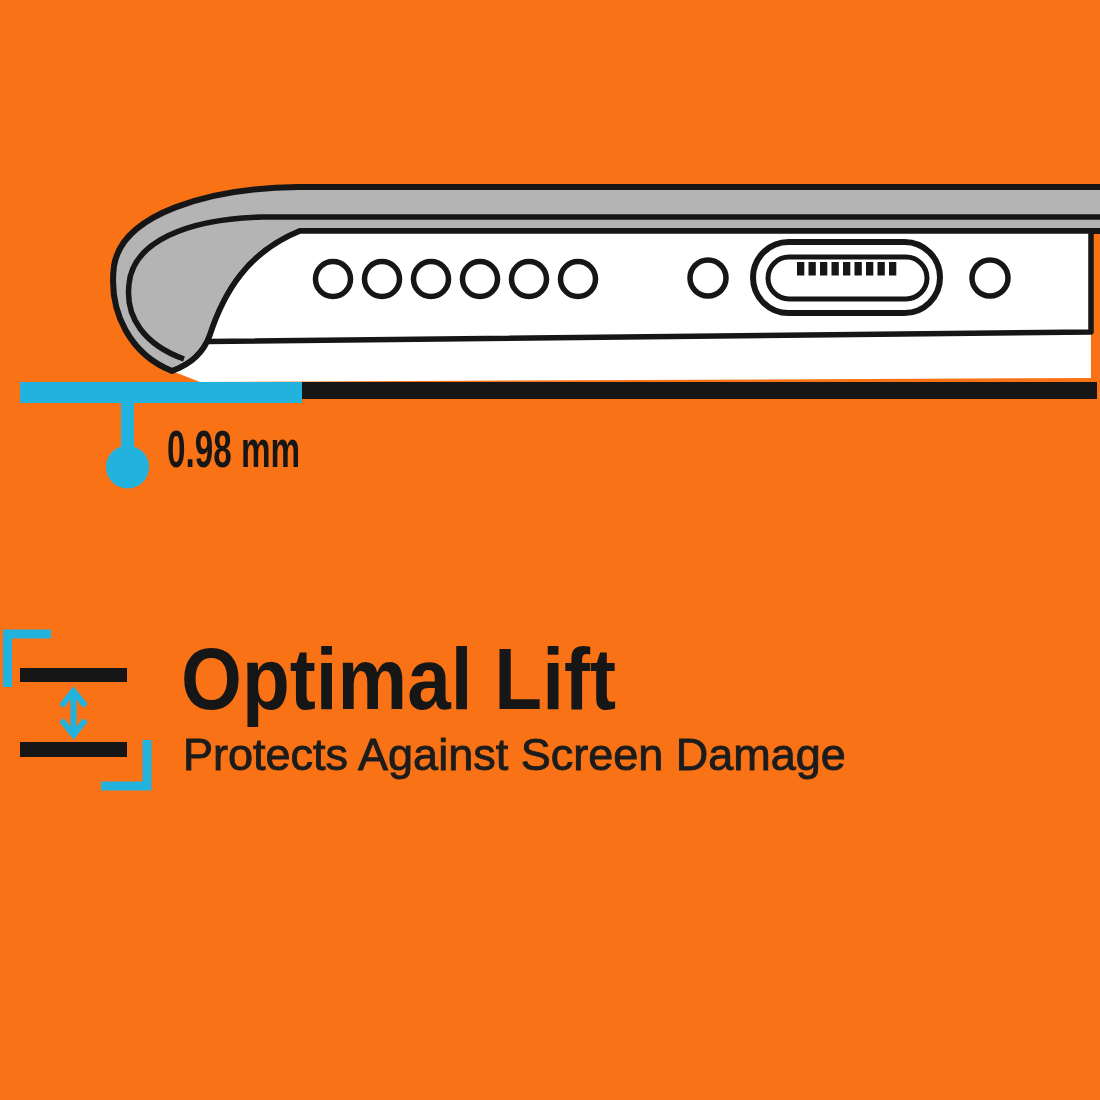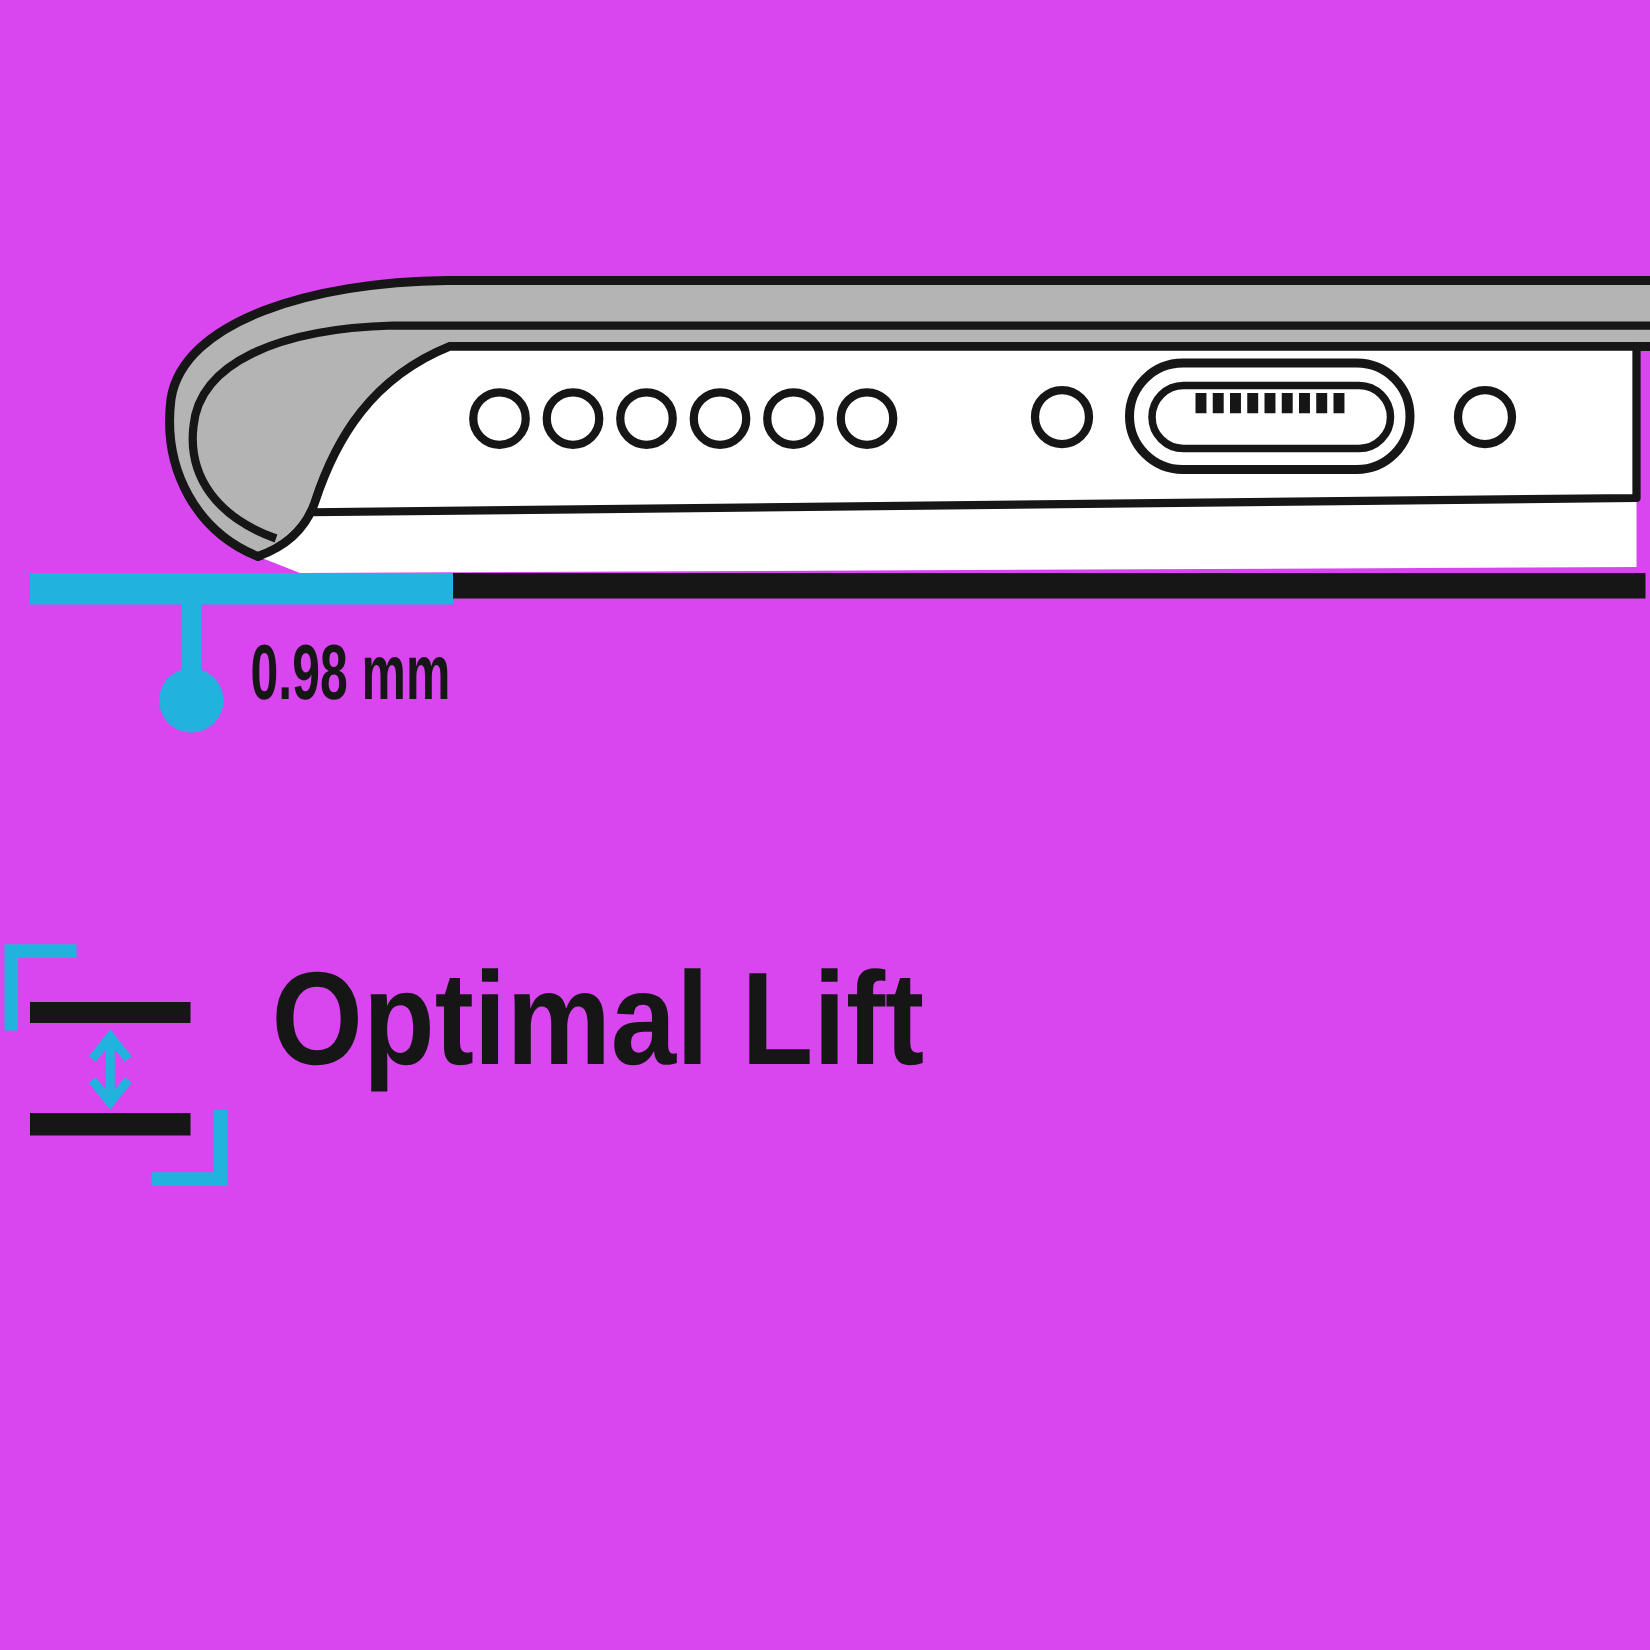--- a/index.html
+++ b/index.html
@@ -1,16 +1,16 @@
 <!DOCTYPE html>
 <html style="--accent: #22b2de;"><head>
 <meta charset="utf-8">
 <style>
   html,body{margin:0;padding:0;background:#fff;}
-  .canvas{position:relative;width:1100px;height:1100px;background:#d946ef;overflow:hidden;font-family:"Liberation Sans",sans-serif;}
+  .canvas{position:relative;width:1100px;height:1100px;background:#f97316;overflow:hidden;font-family:"Liberation Sans",sans-serif;}
   .canvas svg{position:absolute;left:0;top:0;}
   .accent-fill{fill:var(--accent);}
   .accent-stroke{stroke:var(--accent);}
   .label-mm{position:absolute;left:167px;top:423px;font-size:52px;font-weight:bold;color:#161616;transform:scaleX(0.64);transform-origin:0 0;white-space:nowrap;line-height:1;}
   .headline{position:absolute;left:181px;top:635px;font-size:88px;font-weight:bold;color:#161616;transform:scaleX(0.89);transform-origin:0 0;white-space:nowrap;line-height:1;}
   .subheadline{position:absolute;left:183px;top:732px;font-size:45px;font-weight:normal;-webkit-text-stroke:0.9px #1c1c1c;color:#1c1c1c;transform:scaleX(1);transform-origin:0 0;white-space:nowrap;line-height:1;}
 </style>
 </head>
 <body>
 
@@ -55,13 +55,14 @@
     <path class="accent-stroke" d="M147 740 L147 786 L101 786" stroke-width="9" fill="none"></path>
     <g class="accent-stroke" stroke-width="6" fill="none">
       <line x1="73.5" y1="696" x2="73.5" y2="730"></line>
       <path d="M61.5 706 L73.5 691 L85.5 706"></path>
       <path d="M61.5 720 L73.5 735 L85.5 720"></path>
     </g>
   </svg>
 
   <div class="label-mm">0.98 mm</div>
   <div class="headline">Optimal Lift</div>
+  <div class="subheadline">Protects Against Screen Damage</div>
 </div>
 
 </body></html>

